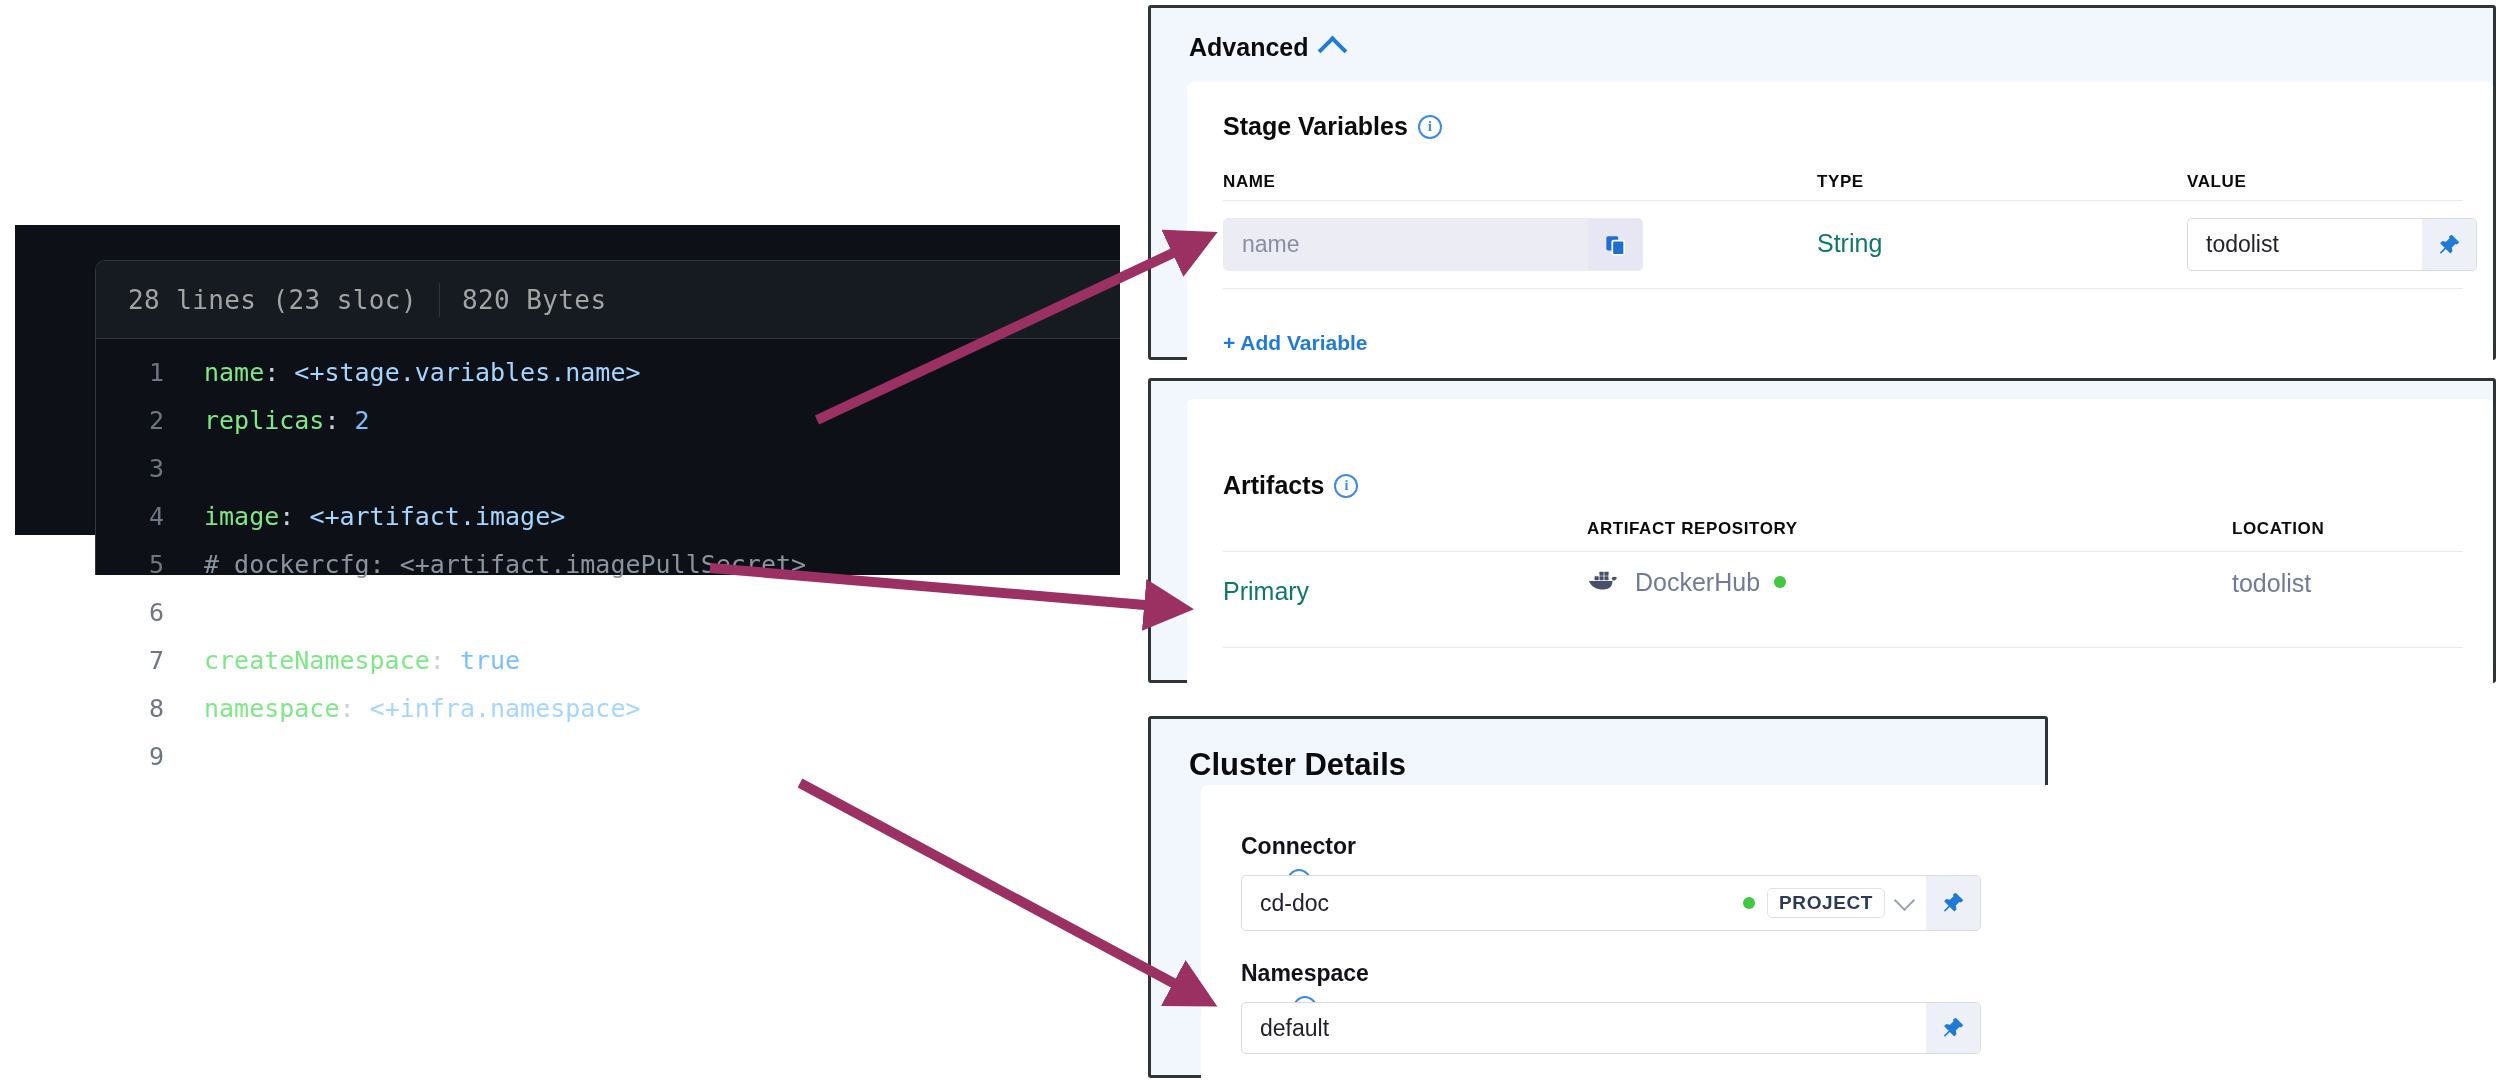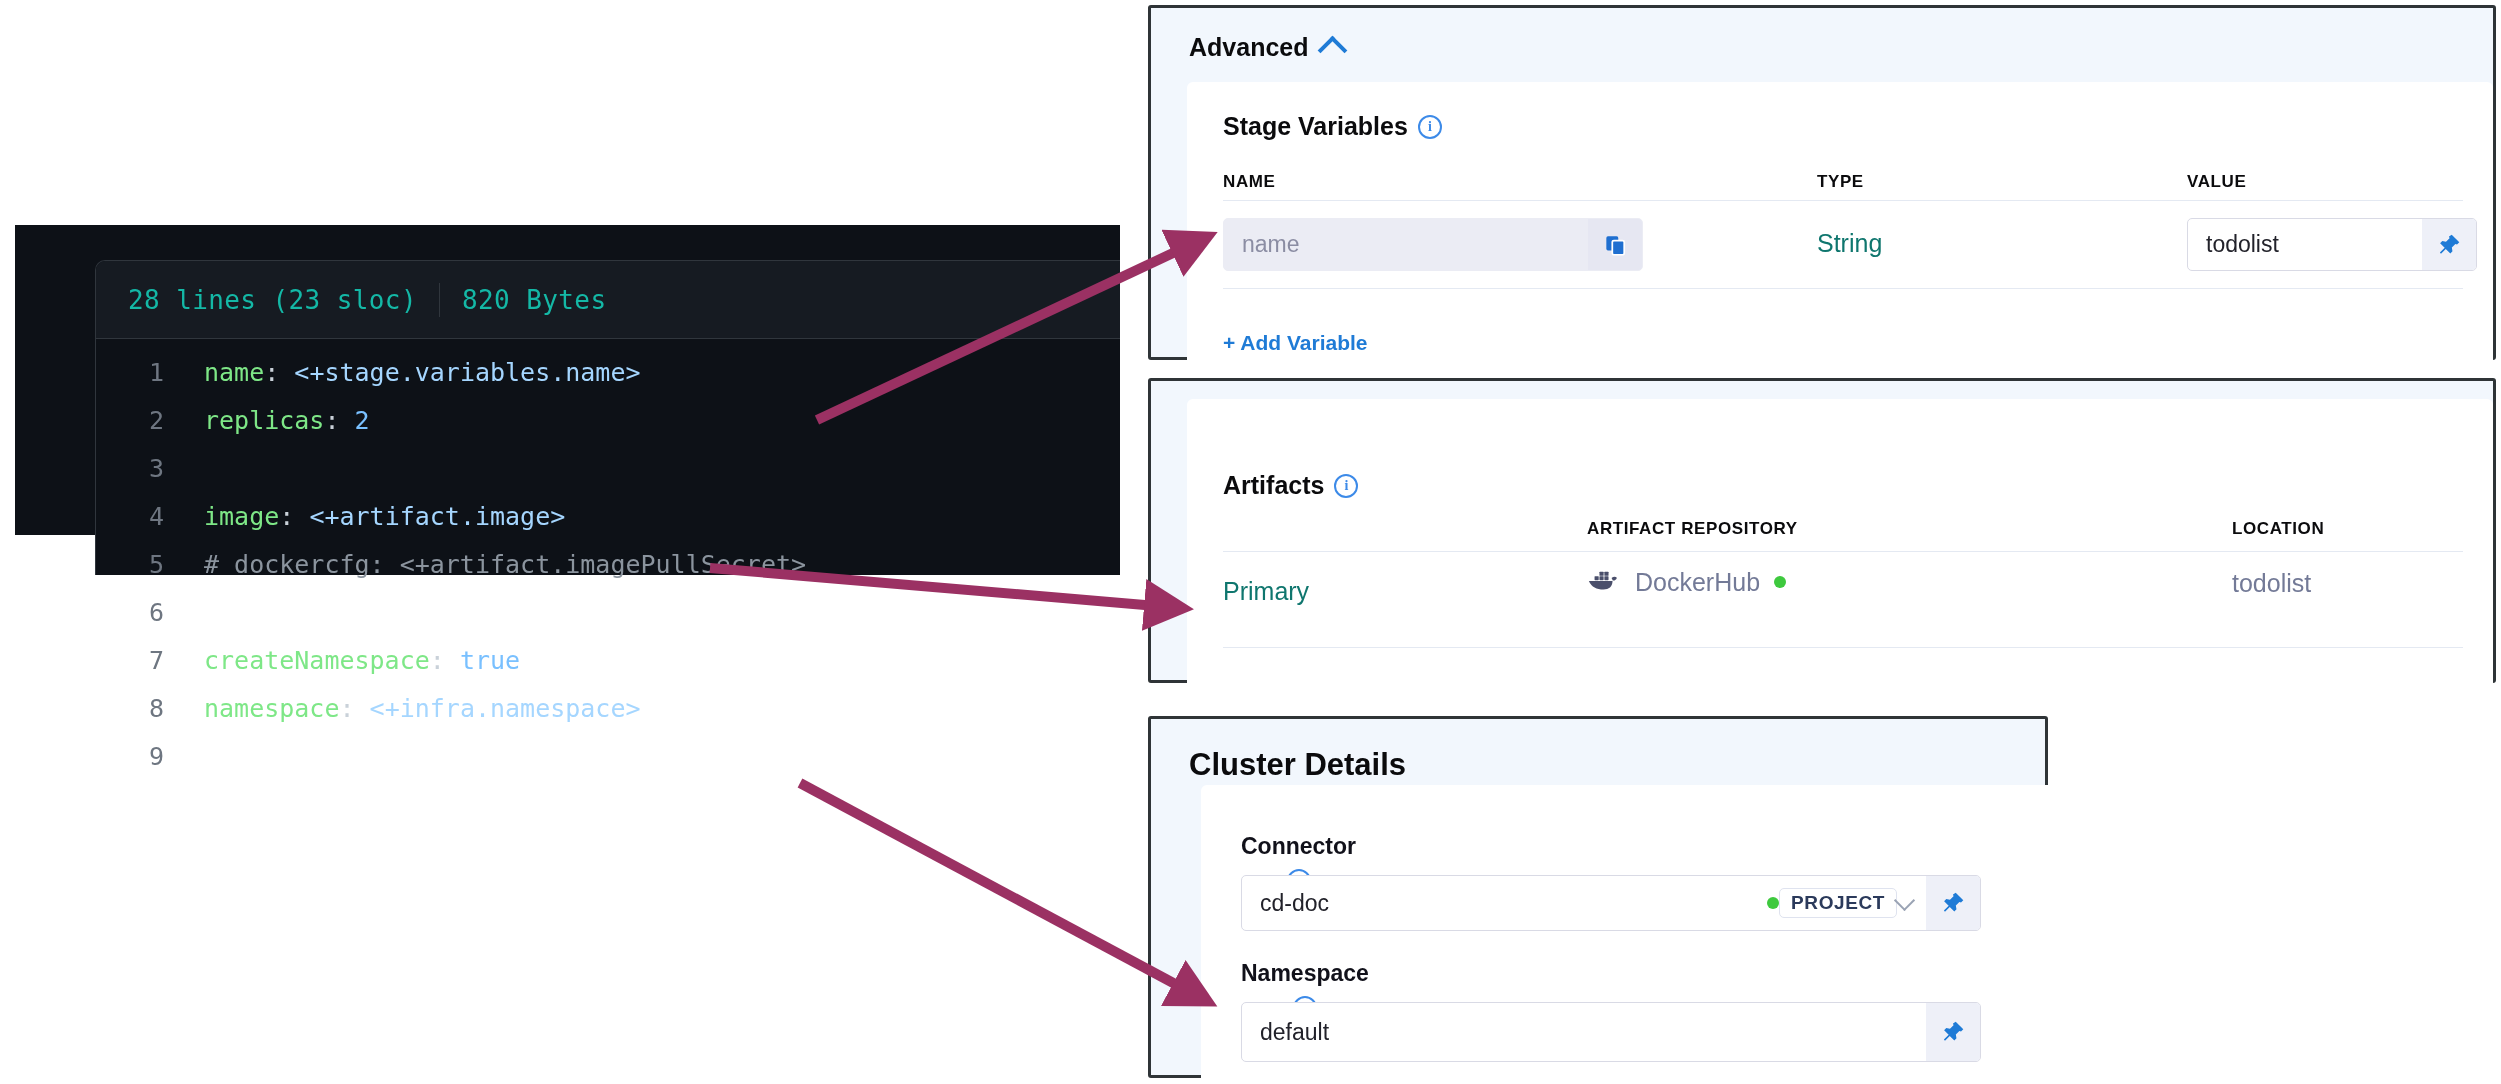--- a/index.html
+++ b/index.html
@@ -27,21 +27,21 @@
     height:78px;
     background:#161b22;
     border-bottom:1px solid #30363d;
     border-top-left-radius:9px;
     display:flex;align-items:center;
     padding-left:32px;
     box-sizing:border-box;
   }
   .code-header-text{
     font-family:"DejaVu Sans Mono", monospace;
-    font-size:26px;color:#14b8a6;letter-spacing:.4px;white-space:nowrap;
+    font-size:26px;color:#a3a3a3;letter-spacing:.4px;white-space:nowrap;
   }
   .code-sep{
     display:inline-block;width:1px;height:34px;background:#30363d;
     margin:0 22px;vertical-align:middle;
   }
   .code-body{
     padding-top:10px;
     font-family:"DejaVu Sans Mono", monospace;
     font-size:25px;line-height:48px;
   }
@@ -267,38 +267,38 @@
     <div class="cluster-head">Cluster Details</div>
 
     <div class="card card-clu">
       <div class="field-label" style="left:40px;top:48px;">
         <span>Connector</span>
         <span class="info-i">i</span>
       </div>
 
       <div class="field" style="left:40px;top:90px;width:740px;height:56px;">
         <span class="txt">cd-doc</span>
-        <span style="display:flex;align-items:center;gap:0;padding-right:14px;">
+        <span style="display:flex;align-items:center;gap:12px;padding-right:14px;">
           <span class="dot"></span>
           <span class="chip">PROJECT</span>
           <span class="caret"></span>
         </span>
         <span class="addon plain">
           <svg class="pin" viewBox="0 0 24 24" fill="#1f7bd6">
             <path d="M14.5 2.5l7 7-2.1 2.1-1.5-.5-3.3 3.3.6 3.4-2 2-4.2-4.2-4.4 4.4-1-1 4.4-4.4L3.8 10.4l2-2 3.4.6 3.3-3.3-.5-1.5z"></path>
           </svg>
         </span>
       </div>
 
       <div class="field-label" style="left:40px;top:175px;">
         <span>Namespace</span>
         <span class="info-i">i</span>
       </div>
 
-      <div class="field" style="left:40px;top:217px;width:740px;height:60px;">
+      <div class="field" style="left:40px;top:217px;width:740px;height:52px;">
         <span class="txt">default</span>
         <span class="addon plain">
           <svg class="pin" viewBox="0 0 24 24" fill="#1f7bd6">
             <path d="M14.5 2.5l7 7-2.1 2.1-1.5-.5-3.3 3.3.6 3.4-2 2-4.2-4.2-4.4 4.4-1-1 4.4-4.4L3.8 10.4l2-2 3.4.6 3.3-3.3-.5-1.5z"></path>
           </svg>
         </span>
       </div>
     </div>
   </div>
 

